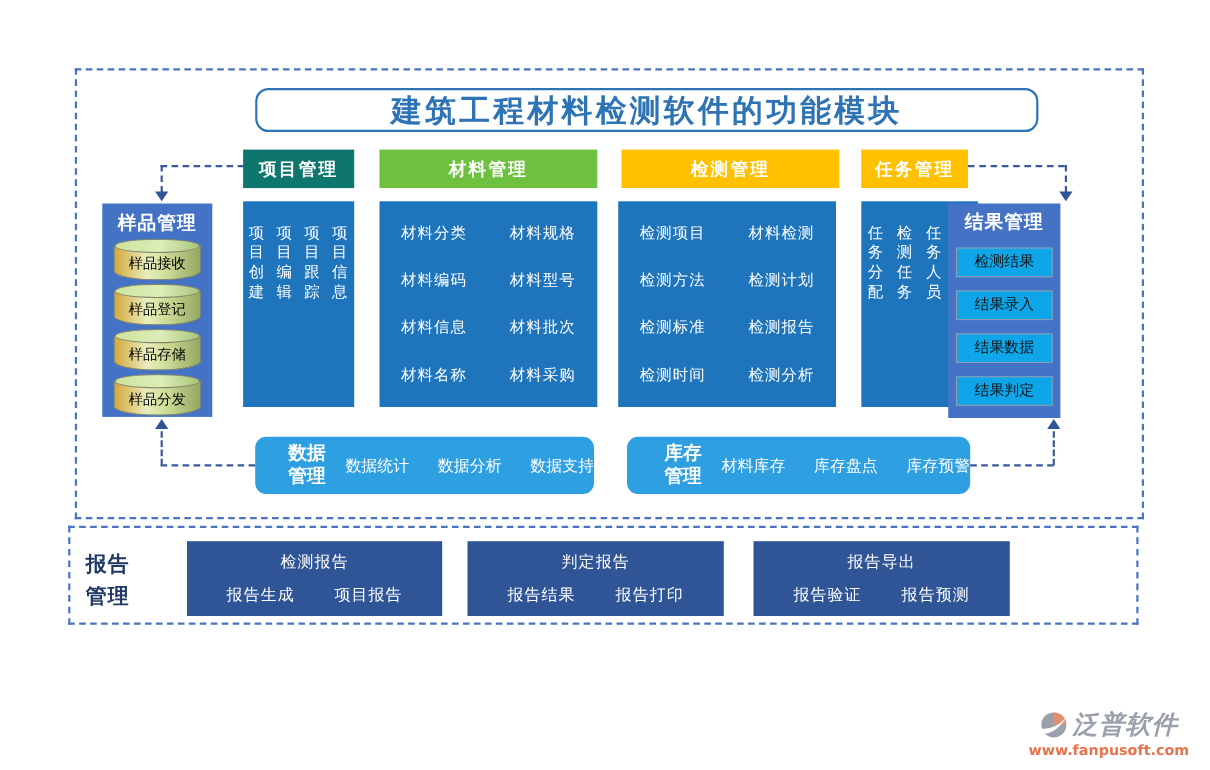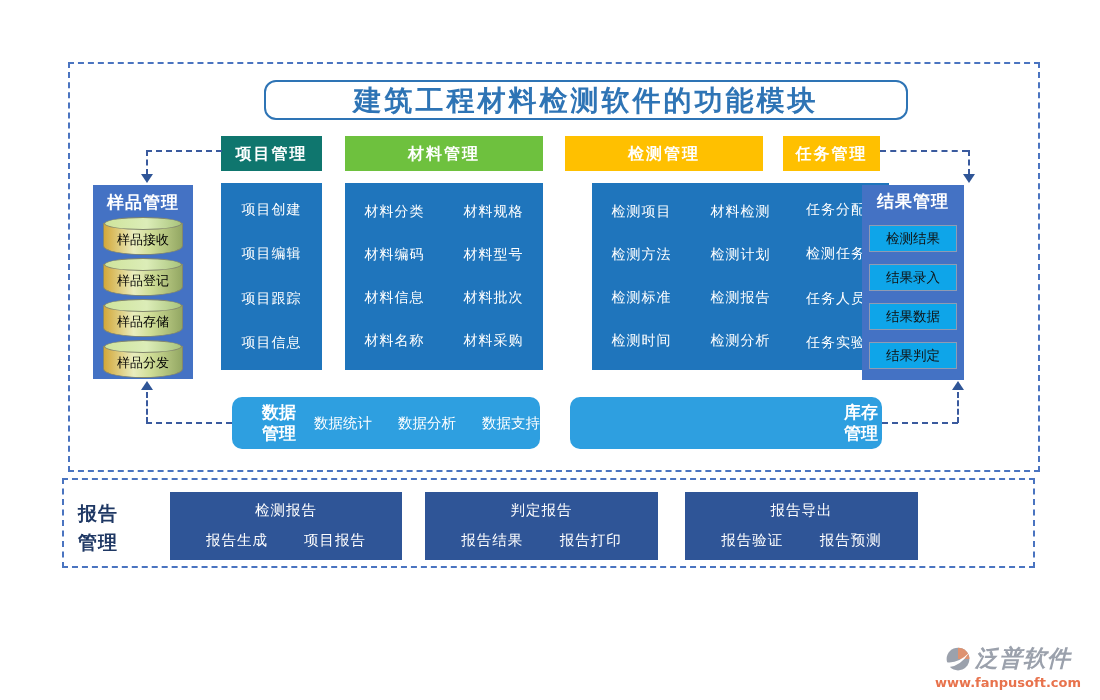--- a/index.html
+++ b/index.html
@@ -5,31 +5,31 @@
   * { margin:0; padding:0; box-sizing:border-box; }
   html,body { width:1100px; height:700px; background:#fff; font-family:"DejaVu Sans","Liberation Sans",sans-serif; }
   #stage { position:relative; width:1100px; height:700px; background:#fff; overflow:hidden; }
 
   
   .dashed-box { position:absolute; border:2px dashed #4A74C0; }
   #outer-box { left:68px; top:62px; width:972px; height:410px; }
   #report-box { left:62px; top:478px; width:973px; height:90px; }
 
   
-  #title-box { position:absolute; left:232px; top:80px; width:644px; height:40px;
+  #title-box { position:absolute; left:232px; top:80px; width:712px; height:40px;
     border:2px solid #2E74B5; border-radius:12px; text-align:center; line-height:37px;
-    color:#2E74B5; font-size:28px; font-weight:bold; letter-spacing:3px;margin-left:32px; }
+    color:#2E74B5; font-size:28px; font-weight:bold; letter-spacing:3px; }
 
   
   .hdr { position:absolute; top:136px; height:35px; line-height:35px; text-align:center;
     color:#fff; font-size:16px; font-weight:bold; letter-spacing:2px; }
 
   
   .col { position:absolute; top:183px; height:187px; background:#1F75BC; color:#fff; }
-  .col-single { display:flex; flex-direction:column; justify-content:space-around; padding:5px 0; }
+  .col-single { display:flex; flex-direction:row; justify-content:space-around; padding:20px 0; }
   .col-grid { display:grid; grid-template-columns:1fr 1fr; align-content:space-around; padding:8px 0; }
   .col-item { text-align:center; font-size:14px; letter-spacing:1px; }
 
   
   .panel { position:absolute; top:185px; background:#4472C4; display:flex; flex-direction:column; align-items:center; }
   #left-panel  { left:93px;  width:100px; height:194px;justify-content:center; }
   #right-panel { left:862px; width:102px; height:195px; }
   .panel-title { color:#fff; font-size:17px; font-weight:bold; letter-spacing:1px; margin-top:5px; }
 
   
@@ -99,21 +99,21 @@
     <div class="col-item">材料分类</div>
     <div class="col-item">材料规格</div>
     <div class="col-item">材料编码</div>
     <div class="col-item">材料型号</div>
     <div class="col-item">材料信息</div>
     <div class="col-item">材料批次</div>
     <div class="col-item">材料名称</div>
     <div class="col-item">材料采购</div>
   </div>
 
-  <div class="col col-grid" style="left:592px;width:198px">
+  <div class="col col-grid" style="left:562px;width:198px">
     <div class="col-item">检测项目</div>
     <div class="col-item">材料检测</div>
     <div class="col-item">检测方法</div>
     <div class="col-item">检测计划</div>
     <div class="col-item">检测标准</div>
     <div class="col-item">检测报告</div>
     <div class="col-item">检测时间</div>
     <div class="col-item">检测分析</div>
   </div>
 
@@ -159,20 +159,25 @@
   <div id="data-bar" class="mid-bar">
     <div class="mid-label">数据管理</div>
     <div class="mid-items">
       <span>数据统计</span>
       <span>数据分析</span>
       <span>数据支持</span>
     </div>
   </div>
   <div id="stock-bar" class="mid-bar">
     <div class="mid-label">库存管理</div>
+    <div class="mid-items">
+      <span>材料库存</span>
+      <span>库存盘点</span>
+      <span>库存预警</span>
+    </div>
   </div>
 
   <div id="report-label">报告管理</div>
   <div class="report-card" style="left:170px;width:232px">
     <div class="rc-title">检测报告</div>
     <div class="rc-items">
       <span>报告生成</span>
       <span>项目报告</span>
     </div>
   </div>

